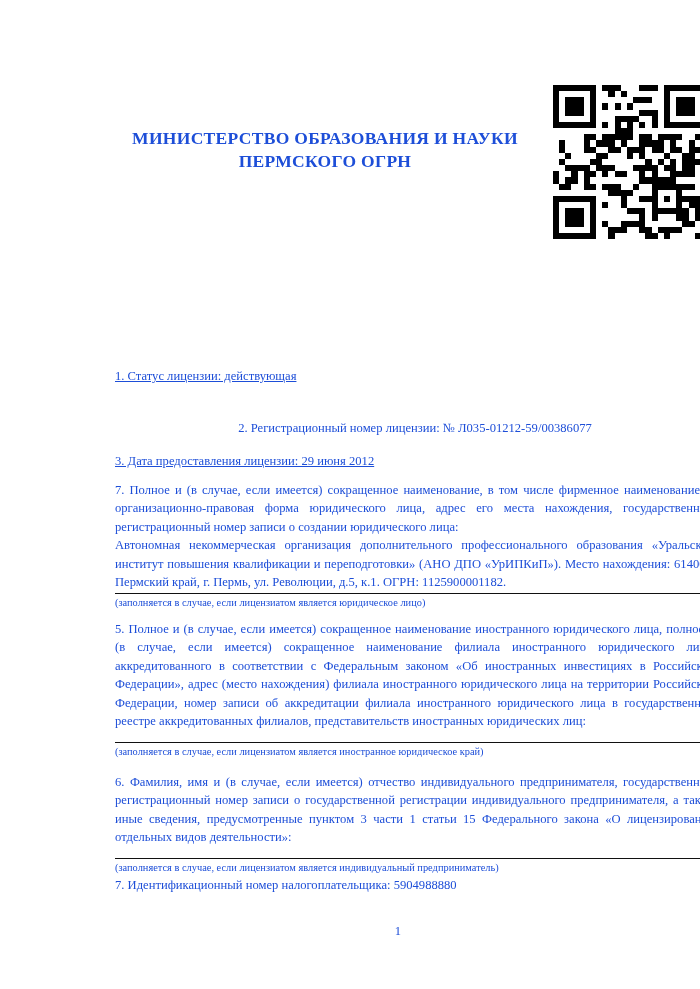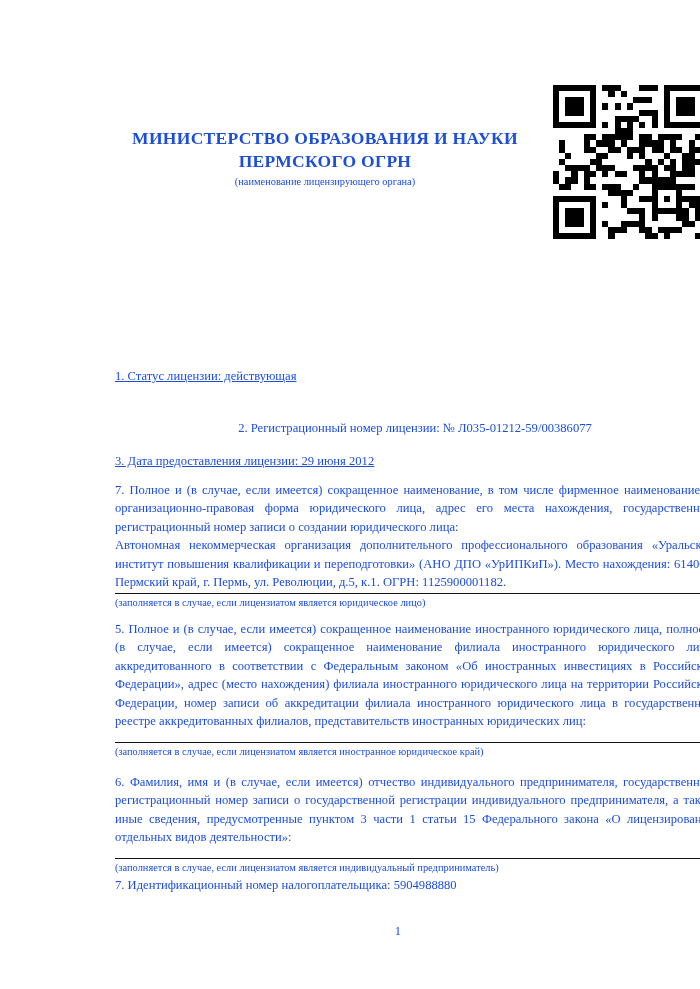--- a/index.html
+++ b/index.html
@@ -30,21 +30,20 @@
   .page-number { position:absolute; left:0; top:924px; width:700px; text-align:center; font-size:12.6px; }
 </style>
 </head>
 <body>
 
 <div class="page">
 
   <div class="ministry">
     <div class="ministry-name">МИНИСТЕРСТВО ОБРАЗОВАНИЯ И НАУКИ</div>
     <div class="ministry-name">ПЕРМСКОГО ОГРН</div>
-    <div class="ministry-caption">(наименование лицензирующего органа)</div>
   </div>
 
   <div class="qr-wrap">
     <svg id="qr-svg" viewBox="0 0 25 25" xmlns="http://www.w3.org/2000/svg">
         <path d="M0 0h1v1h-1zM1 0h1v1h-1zM2 0h1v1h-1zM3 0h1v1h-1zM4 0h1v1h-1zM5 0h1v1h-1zM6 0h1v1h-1zM8 0h1v1h-1zM9 0h1v1h-1zM10 0h1v1h-1zM14 0h1v1h-1zM15 0h1v1h-1zM16 0h1v1h-1zM18 0h1v1h-1zM19 0h1v1h-1zM20 0h1v1h-1zM21 0h1v1h-1zM22 0h1v1h-1zM23 0h1v1h-1zM24 0h1v1h-1zM0 1h1v1h-1zM6 1h1v1h-1zM9 1h1v1h-1zM11 1h1v1h-1zM18 1h1v1h-1zM24 1h1v1h-1zM0 2h1v1h-1zM2 2h1v1h-1zM3 2h1v1h-1zM4 2h1v1h-1zM6 2h1v1h-1zM13 2h1v1h-1zM14 2h1v1h-1zM15 2h1v1h-1zM18 2h1v1h-1zM20 2h1v1h-1zM21 2h1v1h-1zM22 2h1v1h-1zM24 2h1v1h-1zM0 3h1v1h-1zM2 3h1v1h-1zM3 3h1v1h-1zM4 3h1v1h-1zM6 3h1v1h-1zM8 3h1v1h-1zM10 3h1v1h-1zM12 3h1v1h-1zM18 3h1v1h-1zM20 3h1v1h-1zM21 3h1v1h-1zM22 3h1v1h-1zM24 3h1v1h-1zM0 4h1v1h-1zM2 4h1v1h-1zM3 4h1v1h-1zM4 4h1v1h-1zM6 4h1v1h-1zM14 4h1v1h-1zM15 4h1v1h-1zM16 4h1v1h-1zM18 4h1v1h-1zM20 4h1v1h-1zM21 4h1v1h-1zM22 4h1v1h-1zM24 4h1v1h-1zM0 5h1v1h-1zM6 5h1v1h-1zM10 5h1v1h-1zM11 5h1v1h-1zM12 5h1v1h-1zM13 5h1v1h-1zM16 5h1v1h-1zM18 5h1v1h-1zM24 5h1v1h-1zM0 6h1v1h-1zM1 6h1v1h-1zM2 6h1v1h-1zM3 6h1v1h-1zM4 6h1v1h-1zM5 6h1v1h-1zM6 6h1v1h-1zM8 6h1v1h-1zM10 6h1v1h-1zM12 6h1v1h-1zM14 6h1v1h-1zM16 6h1v1h-1zM18 6h1v1h-1zM19 6h1v1h-1zM20 6h1v1h-1zM21 6h1v1h-1zM22 6h1v1h-1zM23 6h1v1h-1zM24 6h1v1h-1zM10 7h1v1h-1zM11 7h1v1h-1zM12 7h1v1h-1zM5 8h1v1h-1zM6 8h1v1h-1zM8 8h1v1h-1zM9 8h1v1h-1zM10 8h1v1h-1zM11 8h1v1h-1zM12 8h1v1h-1zM14 8h1v1h-1zM15 8h1v1h-1zM17 8h1v1h-1zM18 8h1v1h-1zM19 8h1v1h-1zM20 8h1v1h-1zM23 8h1v1h-1zM24 8h1v1h-1zM1 9h1v1h-1zM5 9h1v1h-1zM7 9h1v1h-1zM8 9h1v1h-1zM9 9h1v1h-1zM11 9h1v1h-1zM14 9h1v1h-1zM15 9h1v1h-1zM16 9h1v1h-1zM17 9h1v1h-1zM19 9h1v1h-1zM22 9h1v1h-1zM24 9h1v1h-1zM1 10h1v1h-1zM5 10h1v1h-1zM6 10h1v1h-1zM9 10h1v1h-1zM10 10h1v1h-1zM12 10h1v1h-1zM13 10h1v1h-1zM14 10h1v1h-1zM16 10h1v1h-1zM17 10h1v1h-1zM19 10h1v1h-1zM20 10h1v1h-1zM22 10h1v1h-1zM23 10h1v1h-1zM2 11h1v1h-1zM7 11h1v1h-1zM8 11h1v1h-1zM12 11h1v1h-1zM14 11h1v1h-1zM18 11h1v1h-1zM21 11h1v1h-1zM22 11h1v1h-1zM24 11h1v1h-1zM1 12h1v1h-1zM6 12h1v1h-1zM7 12h1v1h-1zM15 12h1v1h-1zM17 12h1v1h-1zM19 12h1v1h-1zM21 12h1v1h-1zM22 12h1v1h-1zM23 12h1v1h-1zM24 12h1v1h-1zM2 13h1v1h-1zM3 13h1v1h-1zM4 13h1v1h-1zM5 13h1v1h-1zM7 13h1v1h-1zM8 13h1v1h-1zM9 13h1v1h-1zM13 13h1v1h-1zM14 13h1v1h-1zM15 13h1v1h-1zM16 13h1v1h-1zM18 13h1v1h-1zM19 13h1v1h-1zM21 13h1v1h-1zM22 13h1v1h-1zM0 14h1v1h-1zM3 14h1v1h-1zM5 14h1v1h-1zM6 14h1v1h-1zM8 14h1v1h-1zM10 14h1v1h-1zM11 14h1v1h-1zM14 14h1v1h-1zM16 14h1v1h-1zM19 14h1v1h-1zM20 14h1v1h-1zM21 14h1v1h-1zM22 14h1v1h-1zM0 15h1v1h-1zM2 15h1v1h-1zM3 15h1v1h-1zM5 15h1v1h-1zM14 15h1v1h-1zM15 15h1v1h-1zM16 15h1v1h-1zM17 15h1v1h-1zM18 15h1v1h-1zM19 15h1v1h-1zM1 16h1v1h-1zM2 16h1v1h-1zM5 16h1v1h-1zM6 16h1v1h-1zM8 16h1v1h-1zM9 16h1v1h-1zM10 16h1v1h-1zM13 16h1v1h-1zM16 16h1v1h-1zM17 16h1v1h-1zM18 16h1v1h-1zM19 16h1v1h-1zM20 16h1v1h-1zM21 16h1v1h-1zM22 16h1v1h-1zM9 17h1v1h-1zM10 17h1v1h-1zM11 17h1v1h-1zM12 17h1v1h-1zM16 17h1v1h-1zM20 17h1v1h-1zM24 17h1v1h-1zM0 18h1v1h-1zM1 18h1v1h-1zM2 18h1v1h-1zM3 18h1v1h-1zM4 18h1v1h-1zM5 18h1v1h-1zM6 18h1v1h-1zM11 18h1v1h-1zM14 18h1v1h-1zM15 18h1v1h-1zM16 18h1v1h-1zM18 18h1v1h-1zM20 18h1v1h-1zM21 18h1v1h-1zM22 18h1v1h-1zM23 18h1v1h-1zM24 18h1v1h-1zM0 19h1v1h-1zM6 19h1v1h-1zM8 19h1v1h-1zM11 19h1v1h-1zM16 19h1v1h-1zM20 19h1v1h-1zM22 19h1v1h-1zM23 19h1v1h-1zM24 19h1v1h-1zM0 20h1v1h-1zM2 20h1v1h-1zM3 20h1v1h-1zM4 20h1v1h-1zM6 20h1v1h-1zM12 20h1v1h-1zM13 20h1v1h-1zM14 20h1v1h-1zM16 20h1v1h-1zM17 20h1v1h-1zM18 20h1v1h-1zM19 20h1v1h-1zM20 20h1v1h-1zM21 20h1v1h-1zM23 20h1v1h-1zM0 21h1v1h-1zM2 21h1v1h-1zM3 21h1v1h-1zM4 21h1v1h-1zM6 21h1v1h-1zM14 21h1v1h-1zM16 21h1v1h-1zM20 21h1v1h-1zM21 21h1v1h-1zM23 21h1v1h-1zM0 22h1v1h-1zM2 22h1v1h-1zM3 22h1v1h-1zM4 22h1v1h-1zM6 22h1v1h-1zM8 22h1v1h-1zM11 22h1v1h-1zM12 22h1v1h-1zM13 22h1v1h-1zM14 22h1v1h-1zM21 22h1v1h-1zM22 22h1v1h-1zM0 23h1v1h-1zM6 23h1v1h-1zM9 23h1v1h-1zM10 23h1v1h-1zM11 23h1v1h-1zM14 23h1v1h-1zM15 23h1v1h-1zM17 23h1v1h-1zM18 23h1v1h-1zM19 23h1v1h-1zM20 23h1v1h-1zM0 24h1v1h-1zM1 24h1v1h-1zM2 24h1v1h-1zM3 24h1v1h-1zM4 24h1v1h-1zM5 24h1v1h-1zM6 24h1v1h-1zM9 24h1v1h-1zM15 24h1v1h-1zM16 24h1v1h-1zM18 24h1v1h-1zM23 24h1v1h-1zM24 24h1v1h-1z" fill="#000000"></path>
       </svg>
   </div>
 
 
   <div class="section sec-1">

